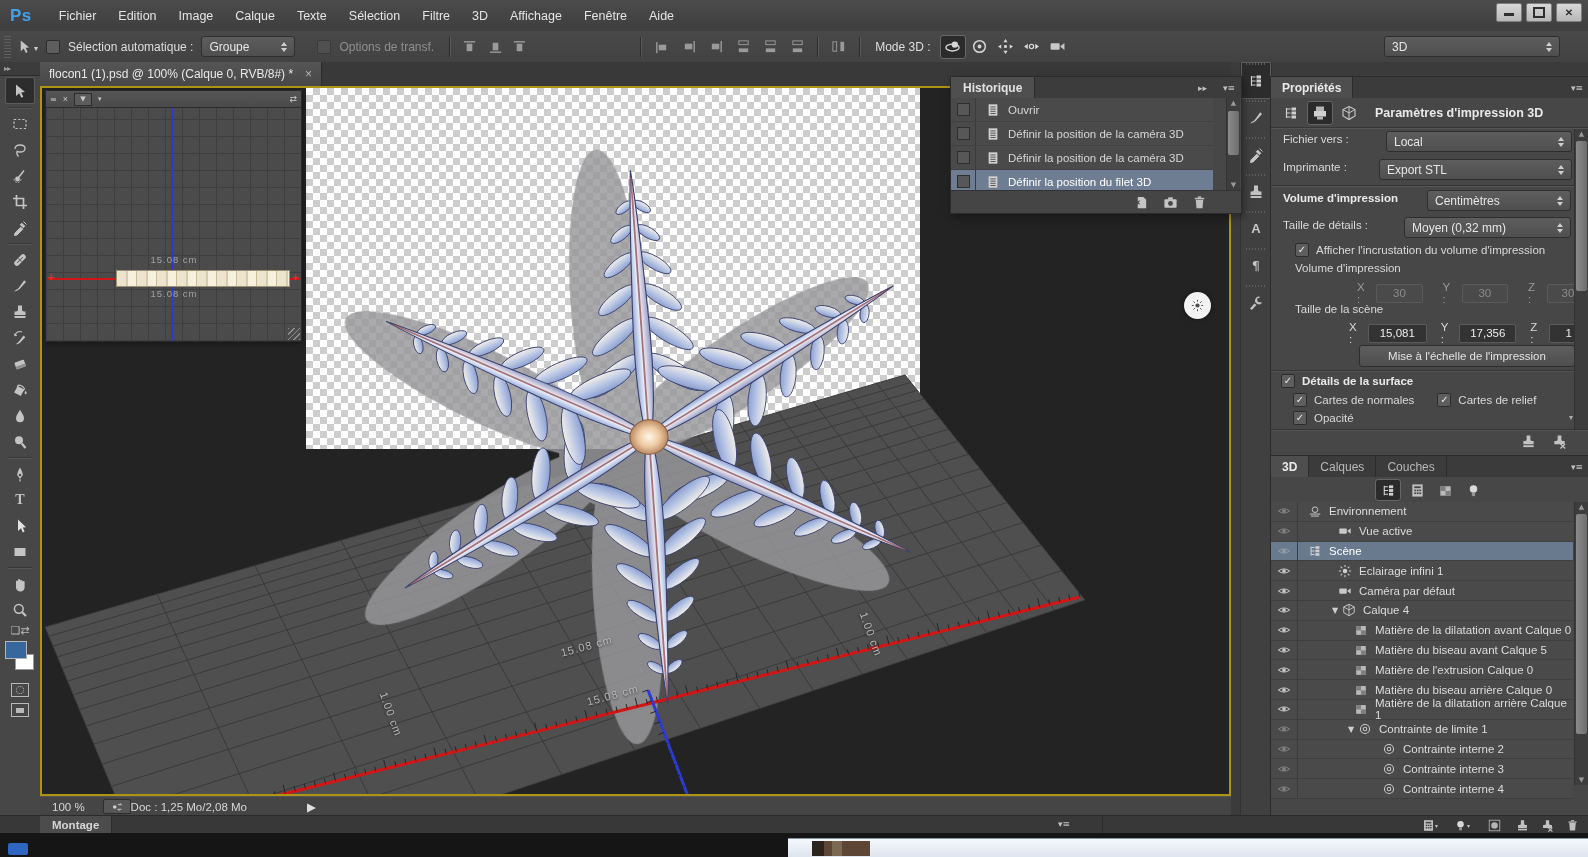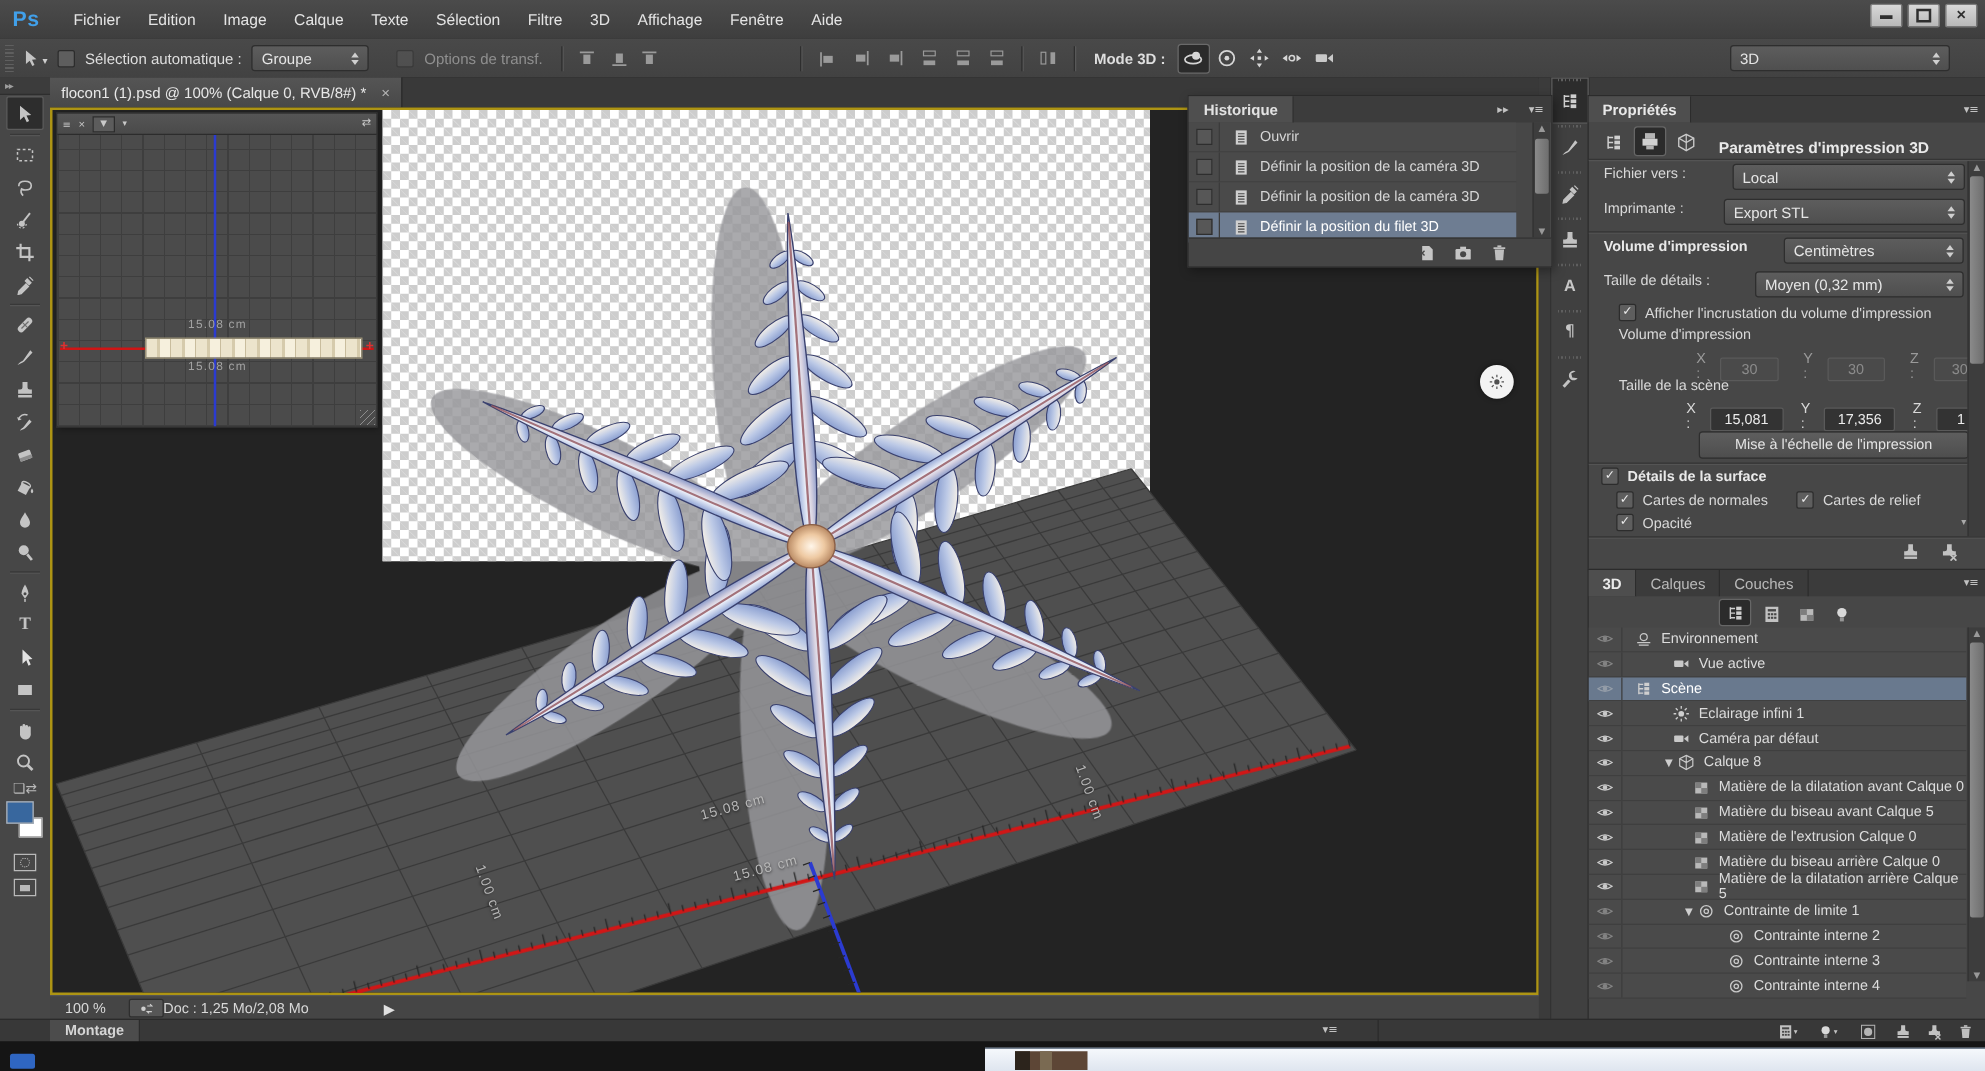--- a/index.html
+++ b/index.html
@@ -116,21 +116,21 @@
   
   .panel{background:#474747;border:1px solid #2b2b2b}
   .ptabbar{height:21px;background:#3b3b3b;display:flex;align-items:center}
   .ptab{height:21px;display:flex;align-items:center;padding:0 11px;color:#b9b9b9;font-size:12px;border-right:1px solid #2c2c2c}
   .ptab.active{background:#4e4e4e;color:#e9e9e9;font-weight:bold}
   .pmenu{margin-left:auto;color:#c2c2c2;font-size:9px;padding-right:6px}
   .sep-h{position:absolute;left:0;right:0;height:1px;background:#353535;box-shadow:0 1px 0 #545454}
 
   
   #props{left:1270px;top:76px;width:318px;height:379px}
-  .prow{position:absolute;display:flex;align-items:flex-end;font-size:11.5px;color:#d9d9d9}
+  .prow{position:absolute;display:flex;align-items:center;font-size:11.5px;color:#d9d9d9}
   .pbold{font-weight:bold;color:#e9e9e9}
   .fld{height:17px;background:#333;border:1px solid #5a5a5a;border-radius:2px;color:#ececec;
        display:inline-flex;align-items:center;justify-content:center;font-size:11.5px}
   .fld.dis{background:#4a4a4a;color:#8b8b8b}
   .pbtn{height:20px;background:linear-gradient(#5e5e5e,#4e4e4e);border:1px solid #2e2e2e;border-radius:3px;
         display:flex;align-items:center;justify-content:center;color:#e4e4e4;font-size:11.5px}
   .hbtn{width:24px;height:22px;display:flex;align-items:center;justify-content:center;border-radius:3px}
   .hbtn.sel{background:#2b2b2b;border:1px solid #666}
 
   
@@ -464,21 +464,21 @@
         <use href="#i-dist" transform="rotate(90 8 8)"></use>
       </svg>
     <svg class="ic" width="15" height="15" style="margin:0 6px">
         <use href="#i-dist" transform="rotate(90 8 8)"></use>
       </svg>
     <div class="vsep"></div>
     <svg class="ic" width="15" height="15" style="margin:0 6px">
         <use href="#i-dist"></use>
       </svg>
     <div class="vsep"></div>
-    <span class="lab" style="font-weight:bold">Mode 3D :</span>
+    <span class="lab" style="font-weight:normal">Mode 3D :</span>
     <div class="obtn sel">
         <svg class="ic" width="17" height="17">
           <use href="#i-orbit"></use>
         </svg>
       </div>
     <div class="obtn">
         <svg class="ic" width="17" height="17">
           <use href="#i-roll"></use>
         </svg>
       </div>
@@ -1196,21 +1196,21 @@
         <span class="peye">
             <svg class="ic" width="14" height="14">
               <use href="#i-eye"></use>
             </svg>
           </span>
         <span class="i1" style="padding-left:30px"></span>
           <span class="pexp g">▼</span>
         <svg class="ic p3ico" width="14" height="14">
             <use href="#i-mesh"></use>
           </svg>
-        <span>Calque 8</span>
+        <span>Calque 4</span>
       </div>
       <div class="prow3">
         <span class="peye">
             <svg class="ic" width="14" height="14">
               <use href="#i-eye"></use>
             </svg>
           </span>
         <span class="i2"></span>
           <svg class="ic p3ico" width="14" height="14">
             <use href="#i-mat"></use>
@@ -1256,21 +1256,21 @@
       <div class="prow3">
         <span class="peye">
             <svg class="ic" width="14" height="14">
               <use href="#i-eye"></use>
             </svg>
           </span>
         <span class="i2"></span>
           <svg class="ic p3ico" width="14" height="14">
             <use href="#i-mat"></use>
           </svg>
-        <span>Matière de la dilatation arrière Calque 5</span>
+        <span>Matière de la dilatation arrière Calque 1</span>
       </div>
       <div class="prow3">
         <span class="peye">
             <svg class="ic dim" width="14" height="14">
               <use href="#i-eye"></use>
             </svg>
           </span>
         <span class="i2" style="padding-left:46px"></span>
           <span class="pexp g">▼</span>
         <svg class="ic p3ico" width="14" height="14">

